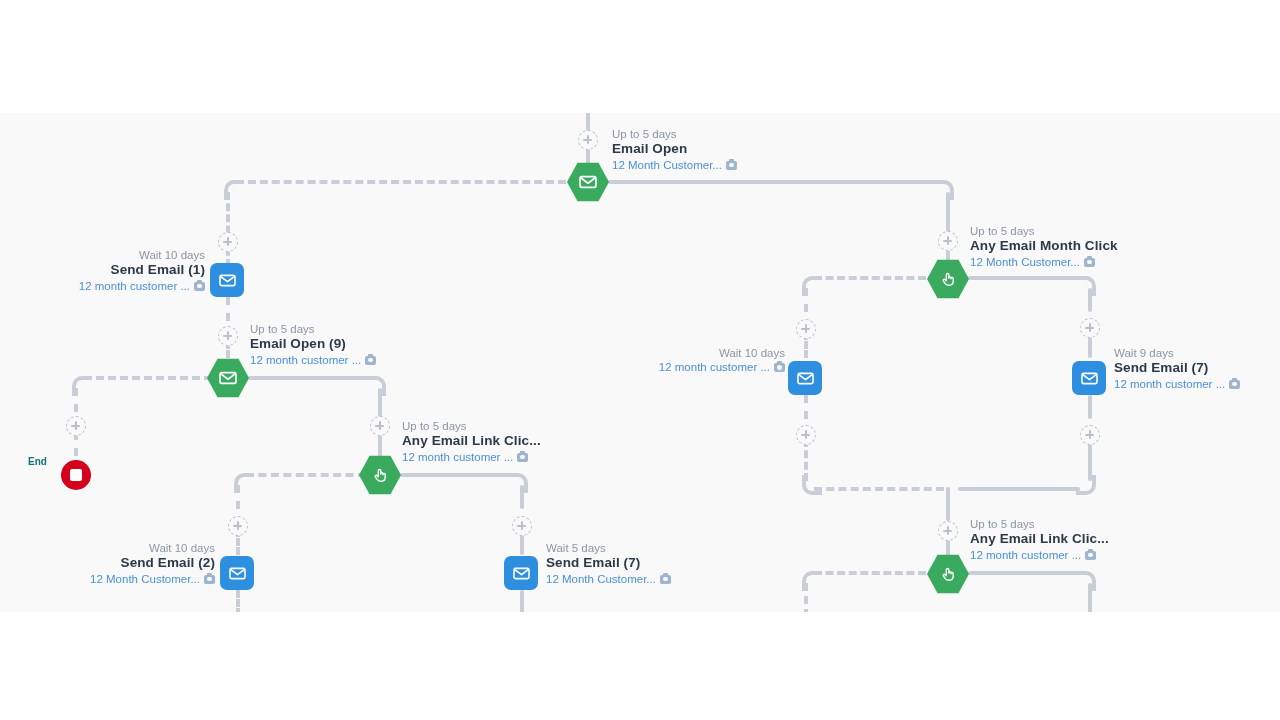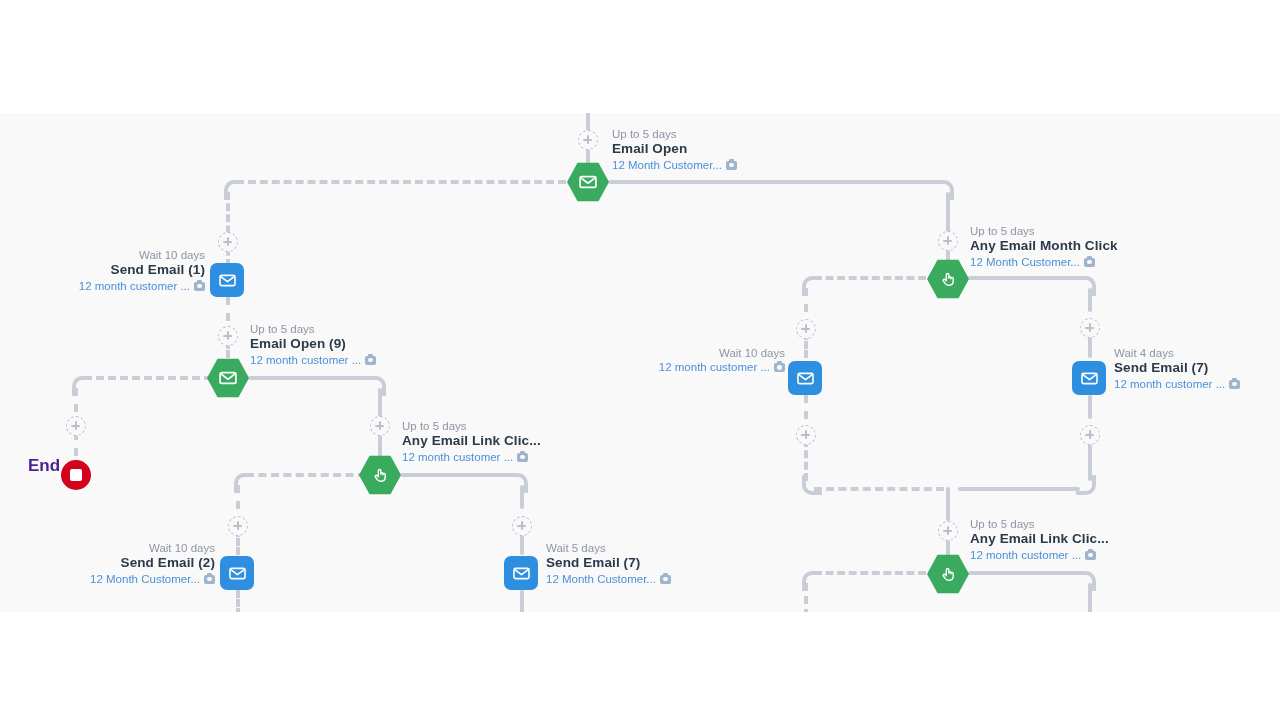--- a/index.html
+++ b/index.html
@@ -62,21 +62,21 @@
   .lbl.left{text-align:right;}
   .subrow{display:flex;align-items:center;gap:4px;}
   .lbl.left .subrow{justify-content:flex-end;}
   .cam{display:inline-block;width:11px;height:9px;border-radius:2px;
        background:#9fb4cd;position:relative;flex:0 0 auto;}
   .cam:before{content:"";position:absolute;left:3px;top:-2px;width:5px;height:2px;
               background:#9fb4cd;border-radius:1px 1px 0 0;}
   .cam:after{content:"";position:absolute;left:3.2px;top:2px;width:4.5px;height:4.5px;
              border-radius:50%;background:#f9f9fa;}
 
-  .endlabel{position:absolute;font-size:17px;font-weight:bold;color:#4c1d95;}
+  .endlabel{position:absolute;font-size:10px;font-weight:bold;color:#0f766e;}
 </style>
 </head>
 <body>
 
 <div id="canvas">
 
   <div class="seg v" style="left:586px;top:-4px;height:56px;"></div>
   <div class="seg v" style="left:586px;top:28px;height:41px;"></div>
 
   <div class="seg dash-h" style="left:236px;top:67px;width:330px;"></div>
@@ -285,21 +285,21 @@
       </div>
   </div>
 
   <div class="sq" style="left:1072px;top:248px;">
     <svg width="19" height="19" viewBox="0 0 24 24">
       <rect x="2.5" y="5.5" width="19" height="13" rx="2" fill="none" stroke="#fff" stroke-width="2"></rect>
       <path d="M3.5 7 L12 13.5 L20.5 7" fill="none" stroke="#fff" stroke-width="2" stroke-linecap="round" stroke-linejoin="round"></path>
     </svg>
   </div>
   <div class="lbl right" style="left:1114px;top:233px;">
-    <div class="wait">Wait 4 days</div>
+    <div class="wait">Wait 9 days</div>
     <div class="title">Send Email (7)</div>
     <div class="subrow">
         <span class="sub">12 month customer ...</span>
         <span class="cam"></span>
       </div>
   </div>
 
   <div class="hexwrap" style="left:927px;top:440px;">
     <div class="hex">
       <svg width="20" height="20" viewBox="0 0 24 24">

